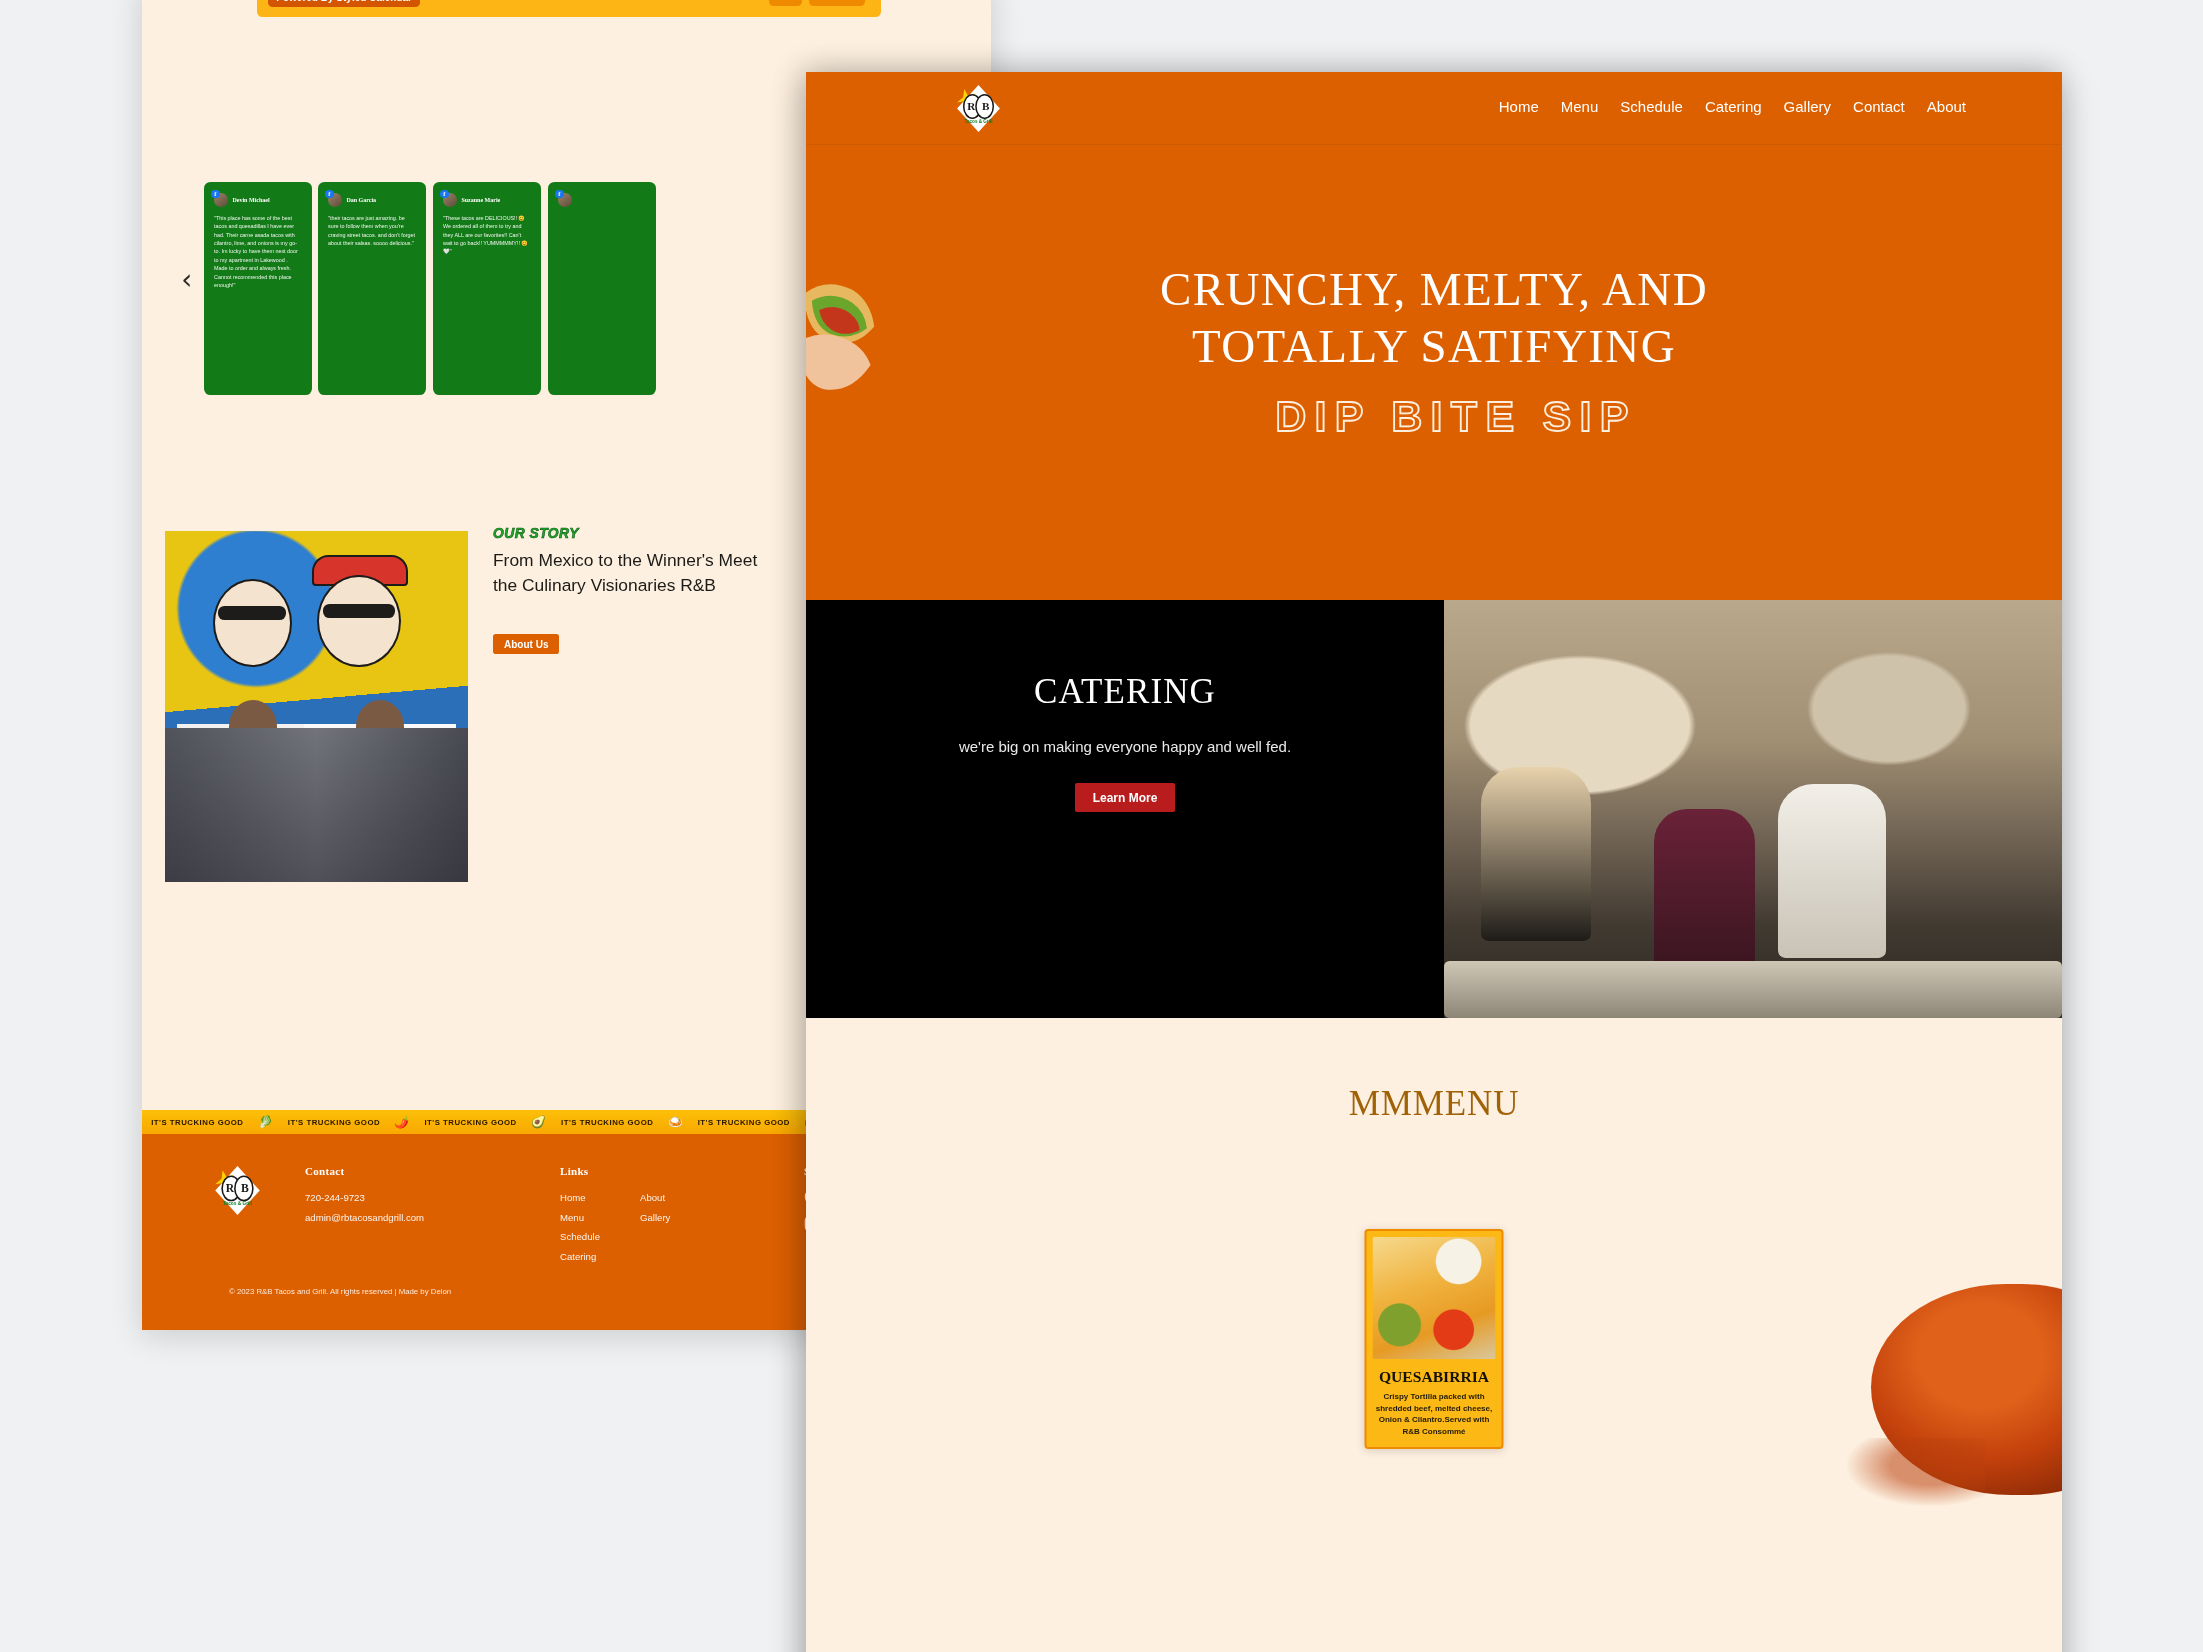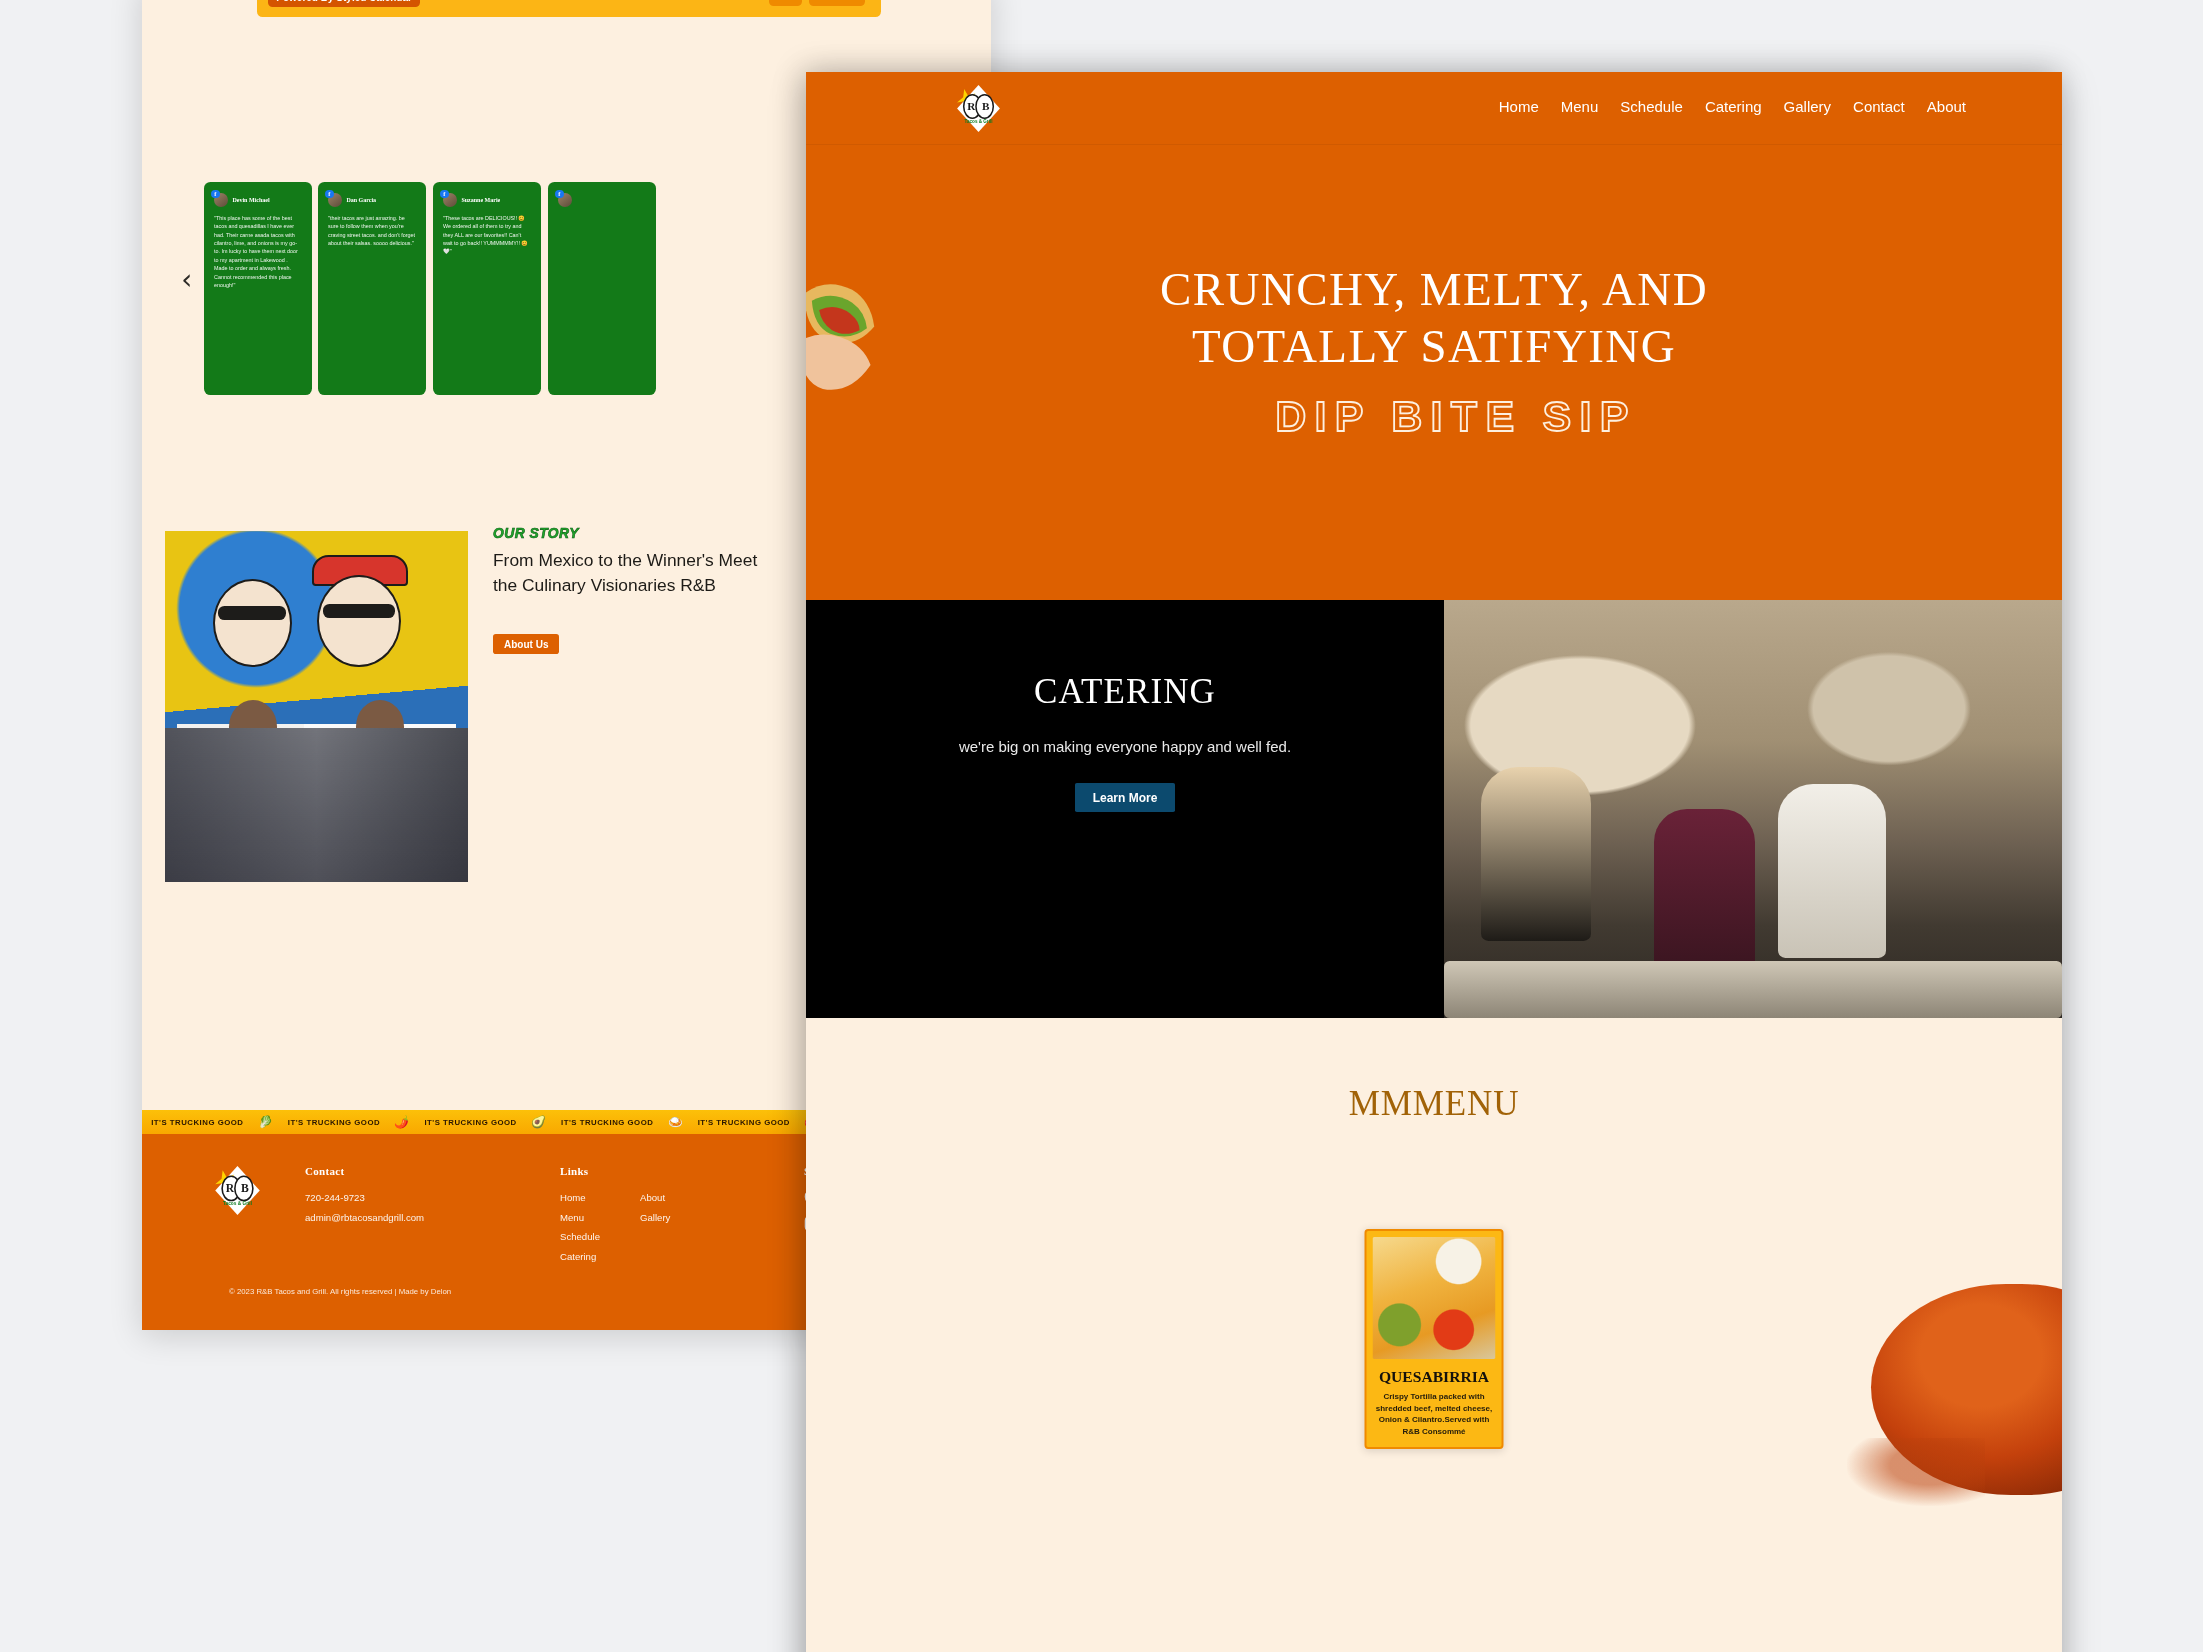--- a/index.html
+++ b/index.html
@@ -260,21 +260,21 @@
     width: 638px; padding-top: 72px; text-align: center; color: #fff;
   }
   .cat-title {
     font-family: "Liberation Serif", serif;
     font-size: 35px; letter-spacing: 1.1px;
   }
   .cat-sub {
     margin-top: 23px; font-size: 15px; line-height: 1.55; color: #e9e9e9;
   }
   .cat-btn {
-    margin-top: 25px; background: #0c4a6e; color: #fff;
+    margin-top: 25px; background: #b91c1c; color: #fff;
     font-size: 12px; font-weight: bold;
     padding: 7.3px 17.4px; border: none; border-radius: 1.8px;
     font-family: "Liberation Sans", sans-serif;
   }
   .cat-photo {
     flex: 1; position: relative; overflow: hidden;
     background:
       radial-gradient(ellipse at 22% 30%, #e6d9c2 0 16%, transparent 17%),
       radial-gradient(ellipse at 72% 26%, #cfc2aa 0 12%, transparent 13%),
       linear-gradient(180deg,#b9a88c 0%, #a08f73 34%, #6e6152 58%, #413a31 78%, #2b2621 100%);

